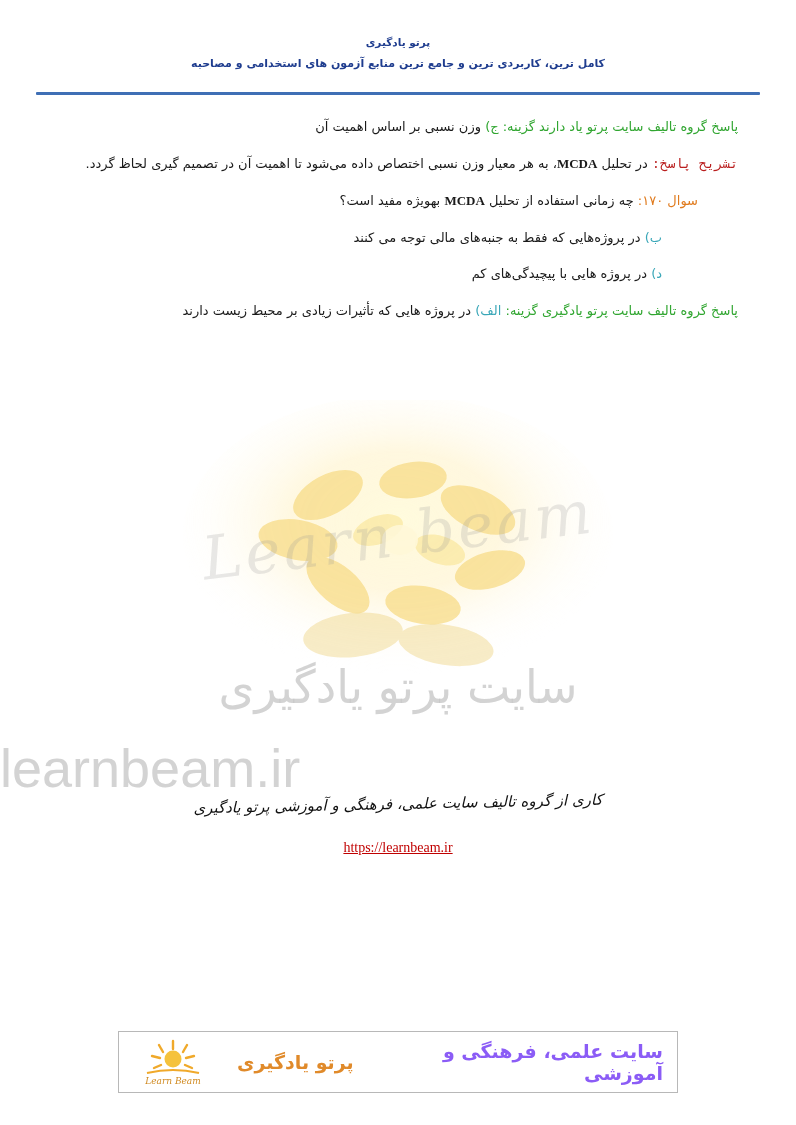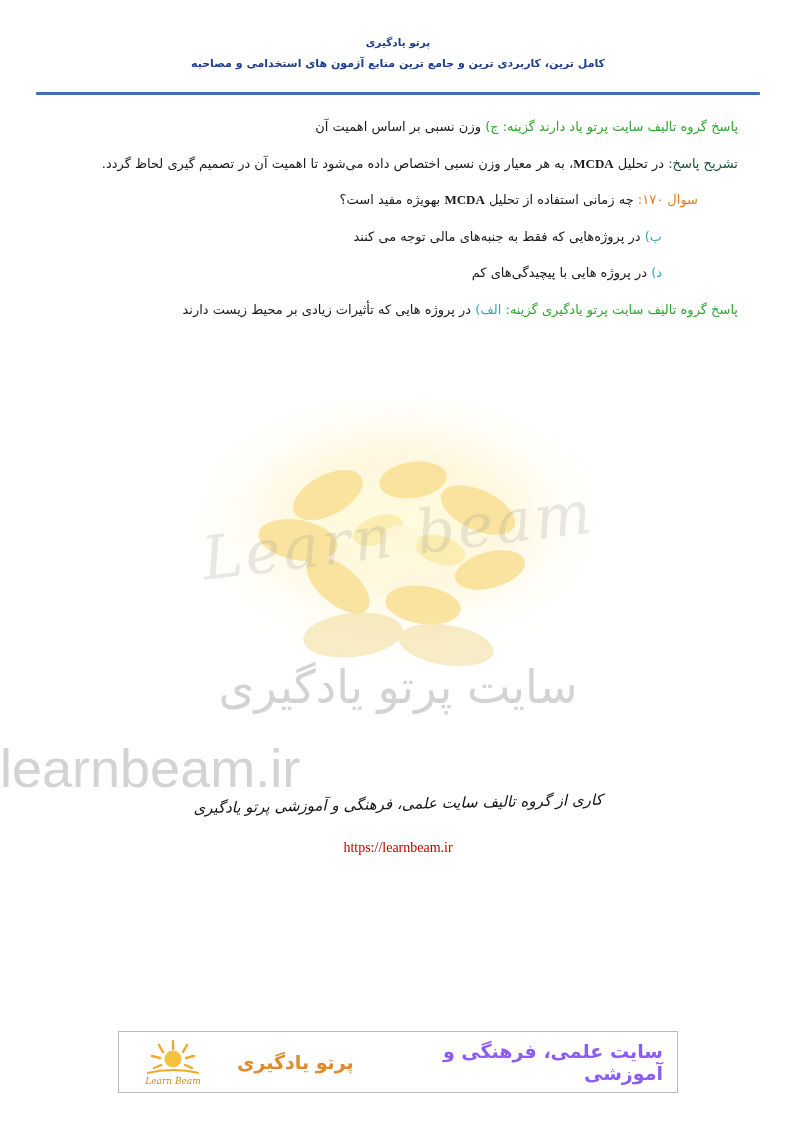--- a/index.html
+++ b/index.html
@@ -115,21 +115,21 @@
     margin: 0 0 6px 0;
   }
   .para.justify {
     text-align: justify;
   }
   .indent-1 { padding-right: 58px; }
   .indent-2 { padding-right: 76px; }
   .indent-3 { padding-right: 40px; }
 
   .lbl-answer { color: #31a631; }
-  .lbl-explain { color: #14532d; }
+  .lbl-explain { color: #b91c1c; font-family: Liberation Mono, monospace; }
   .lbl-question { color: #e07b1e; }
   .opt-a { color: #3aa7b8; }
   .opt-b { color: #3aa7b8; }
   .opt-c { color: #3aa7b8; }
   .opt-d { color: #3aa7b8; }
   .choice-mark { color: #31a631; }
   .latin {
     font-family: "Liberation Serif", serif;
     font-weight: bold;
     direction: ltr;
@@ -151,20 +151,21 @@
   }
   .link {
     position: absolute;
     top: 840px;
     left: 0; right: 0;
     text-align: center;
     direction: ltr;
     font-family: "Liberation Serif", serif;
     font-size: 14px;
     color: #c00000;
+    text-decoration: underline;
   }
 
   
   .footer {
     position: absolute;
     left: 118px;
     top: 1031px;
     width: 560px;
     height: 62px;
     border: 1px solid #b8b8b8;

